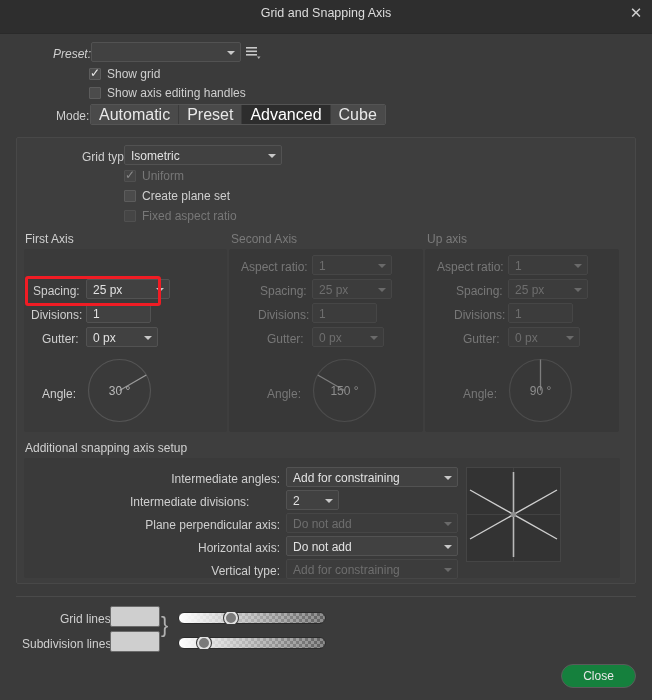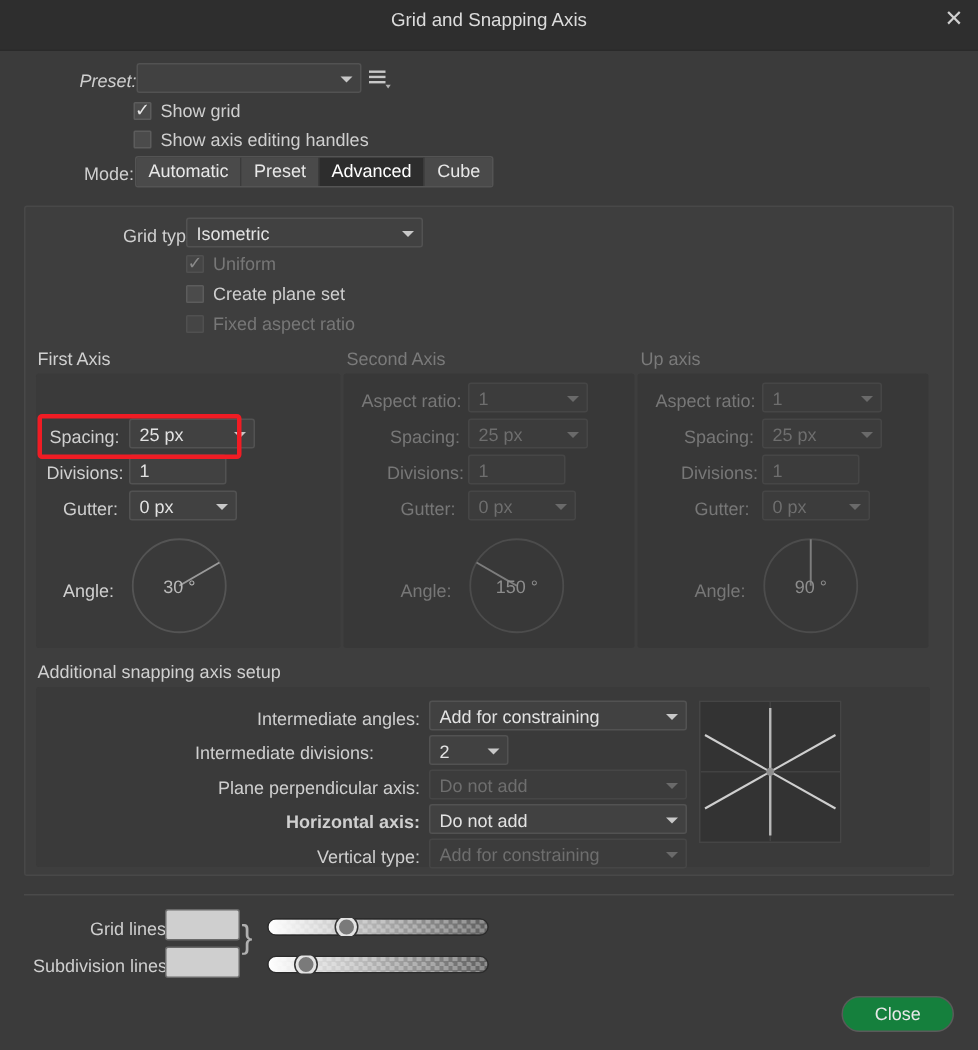--- a/index.html
+++ b/index.html
@@ -73,21 +73,21 @@
   .cbox.dimbox { background: #454545; border-color: #505050; }
   .cbox.dimbox.checked::after { color: #8a8a8a; }
   .cbrow .cblabel { position: absolute; left: 18px; top: 0; line-height: 15px; font-size: 12px; }
 
   
   .seg {
     position: absolute; display: flex; height: 21px;
     border: 1px solid #545454; border-radius: 2px; overflow: hidden;
   }
   .seg .segbtn {
-    padding: 0 8px; height: 19px; line-height: 19px; font-size: 12px;
+    padding: 0 8px; height: 19px; line-height: 19px; font-size: 16px;
     background: #4a4a4a; color: #e8e8e8; border-right: 1px solid #3b3b3b; cursor: pointer;
   }
   .seg .segbtn:last-child { border-right: none; }
   .seg .segbtn.active { background: #2d2d2d; color: #ffffff; }
 
   
   .panel {
     position: absolute; background: #3e3e3e; border: 1px solid #484848; border-radius: 2px;
   }
   .subpanel { position: absolute; background: #3a3a3a; border-radius: 2px; }
@@ -323,21 +323,21 @@
         <div class="val">2</div>
         <div class="arrow"></div>
       </div>
 
       <div class="lbl" style="position:absolute;left:86px;top:59px;text-align:right;width:170px;">Plane perpendicular axis:</div>
       <div class="combo disabled" style="left:262px; top:55px; width:172px;">
         <div class="val">Do not add</div>
         <div class="arrow"></div>
       </div>
 
-      <div class="lbl" style="position:absolute;left:126px;top:82px;text-align:right;width:130px;font-weight:bold;">Horizontal axis:</div>
+      <div class="lbl" style="position:absolute;left:126px;top:82px;text-align:right;width:130px;">Horizontal axis:</div>
       <div class="combo" style="left:262px; top:78px; width:172px;">
         <div class="val">Do not add</div>
         <div class="arrow"></div>
       </div>
 
       <div class="lbl" style="position:absolute;left:136px;top:105px;text-align:right;width:120px;">Vertical type:</div>
       <div class="combo disabled" style="left:262px; top:101px; width:172px;">
         <div class="val">Add for constraining</div>
         <div class="arrow"></div>
       </div>

